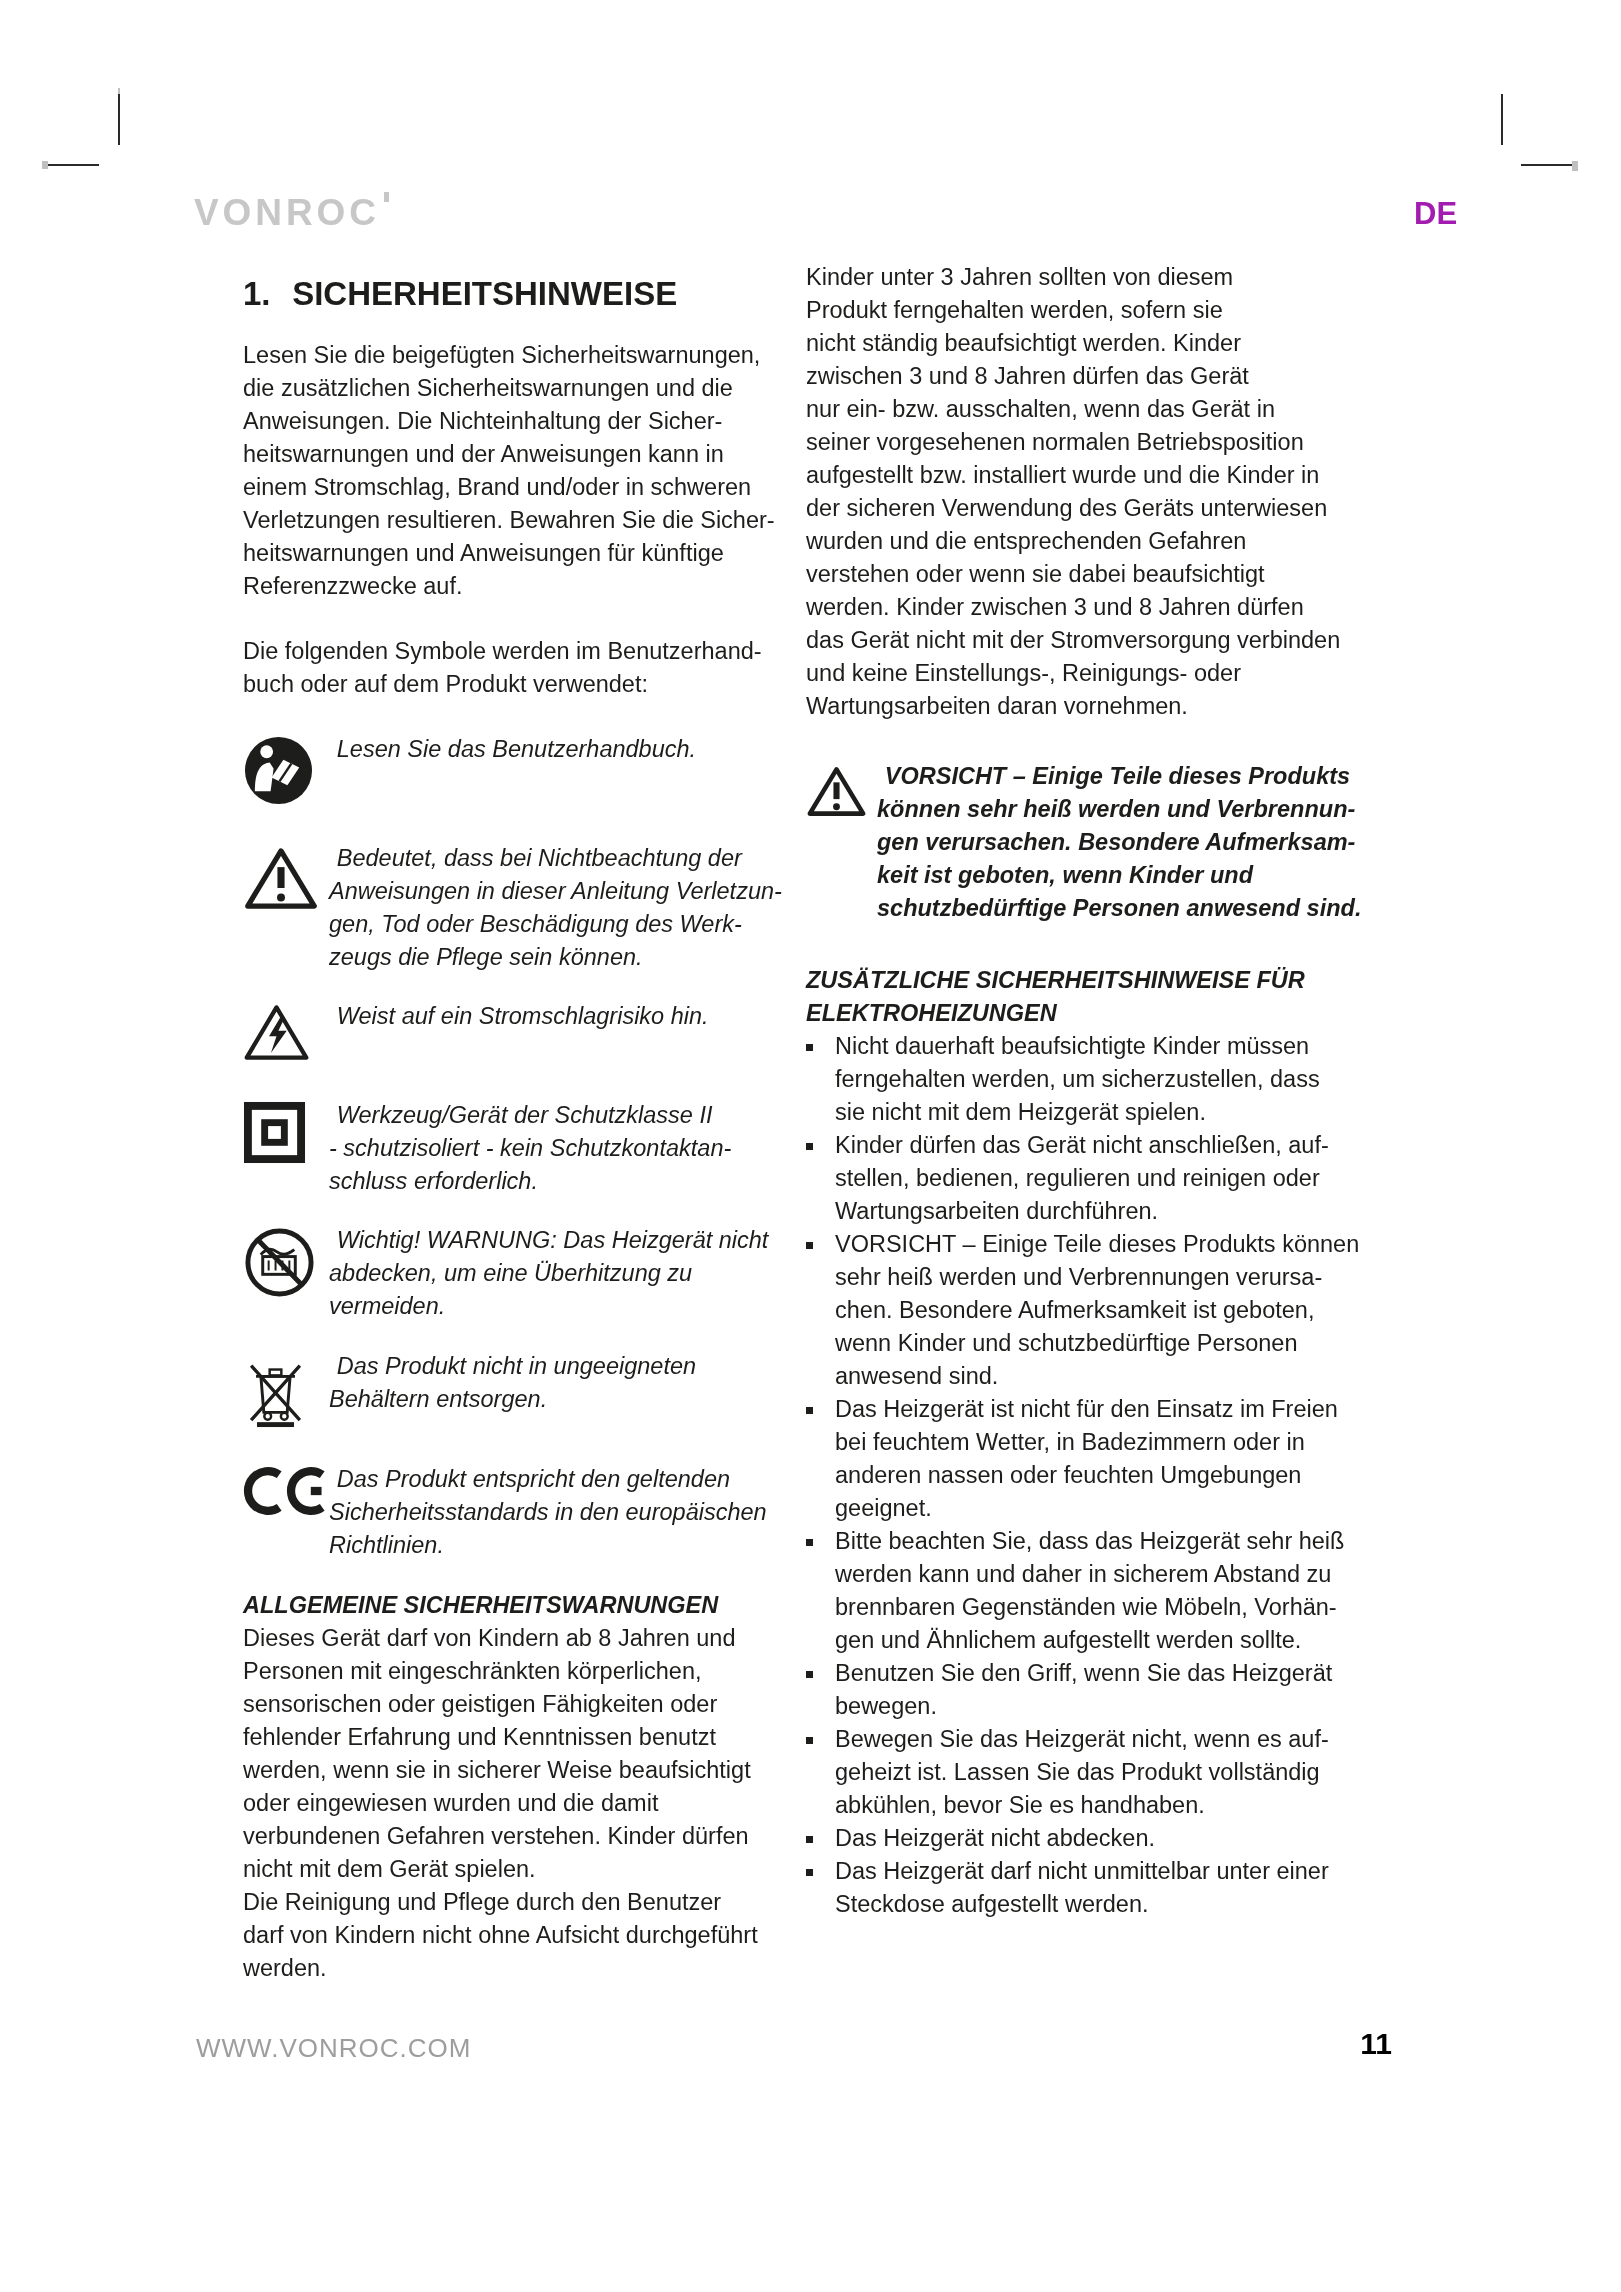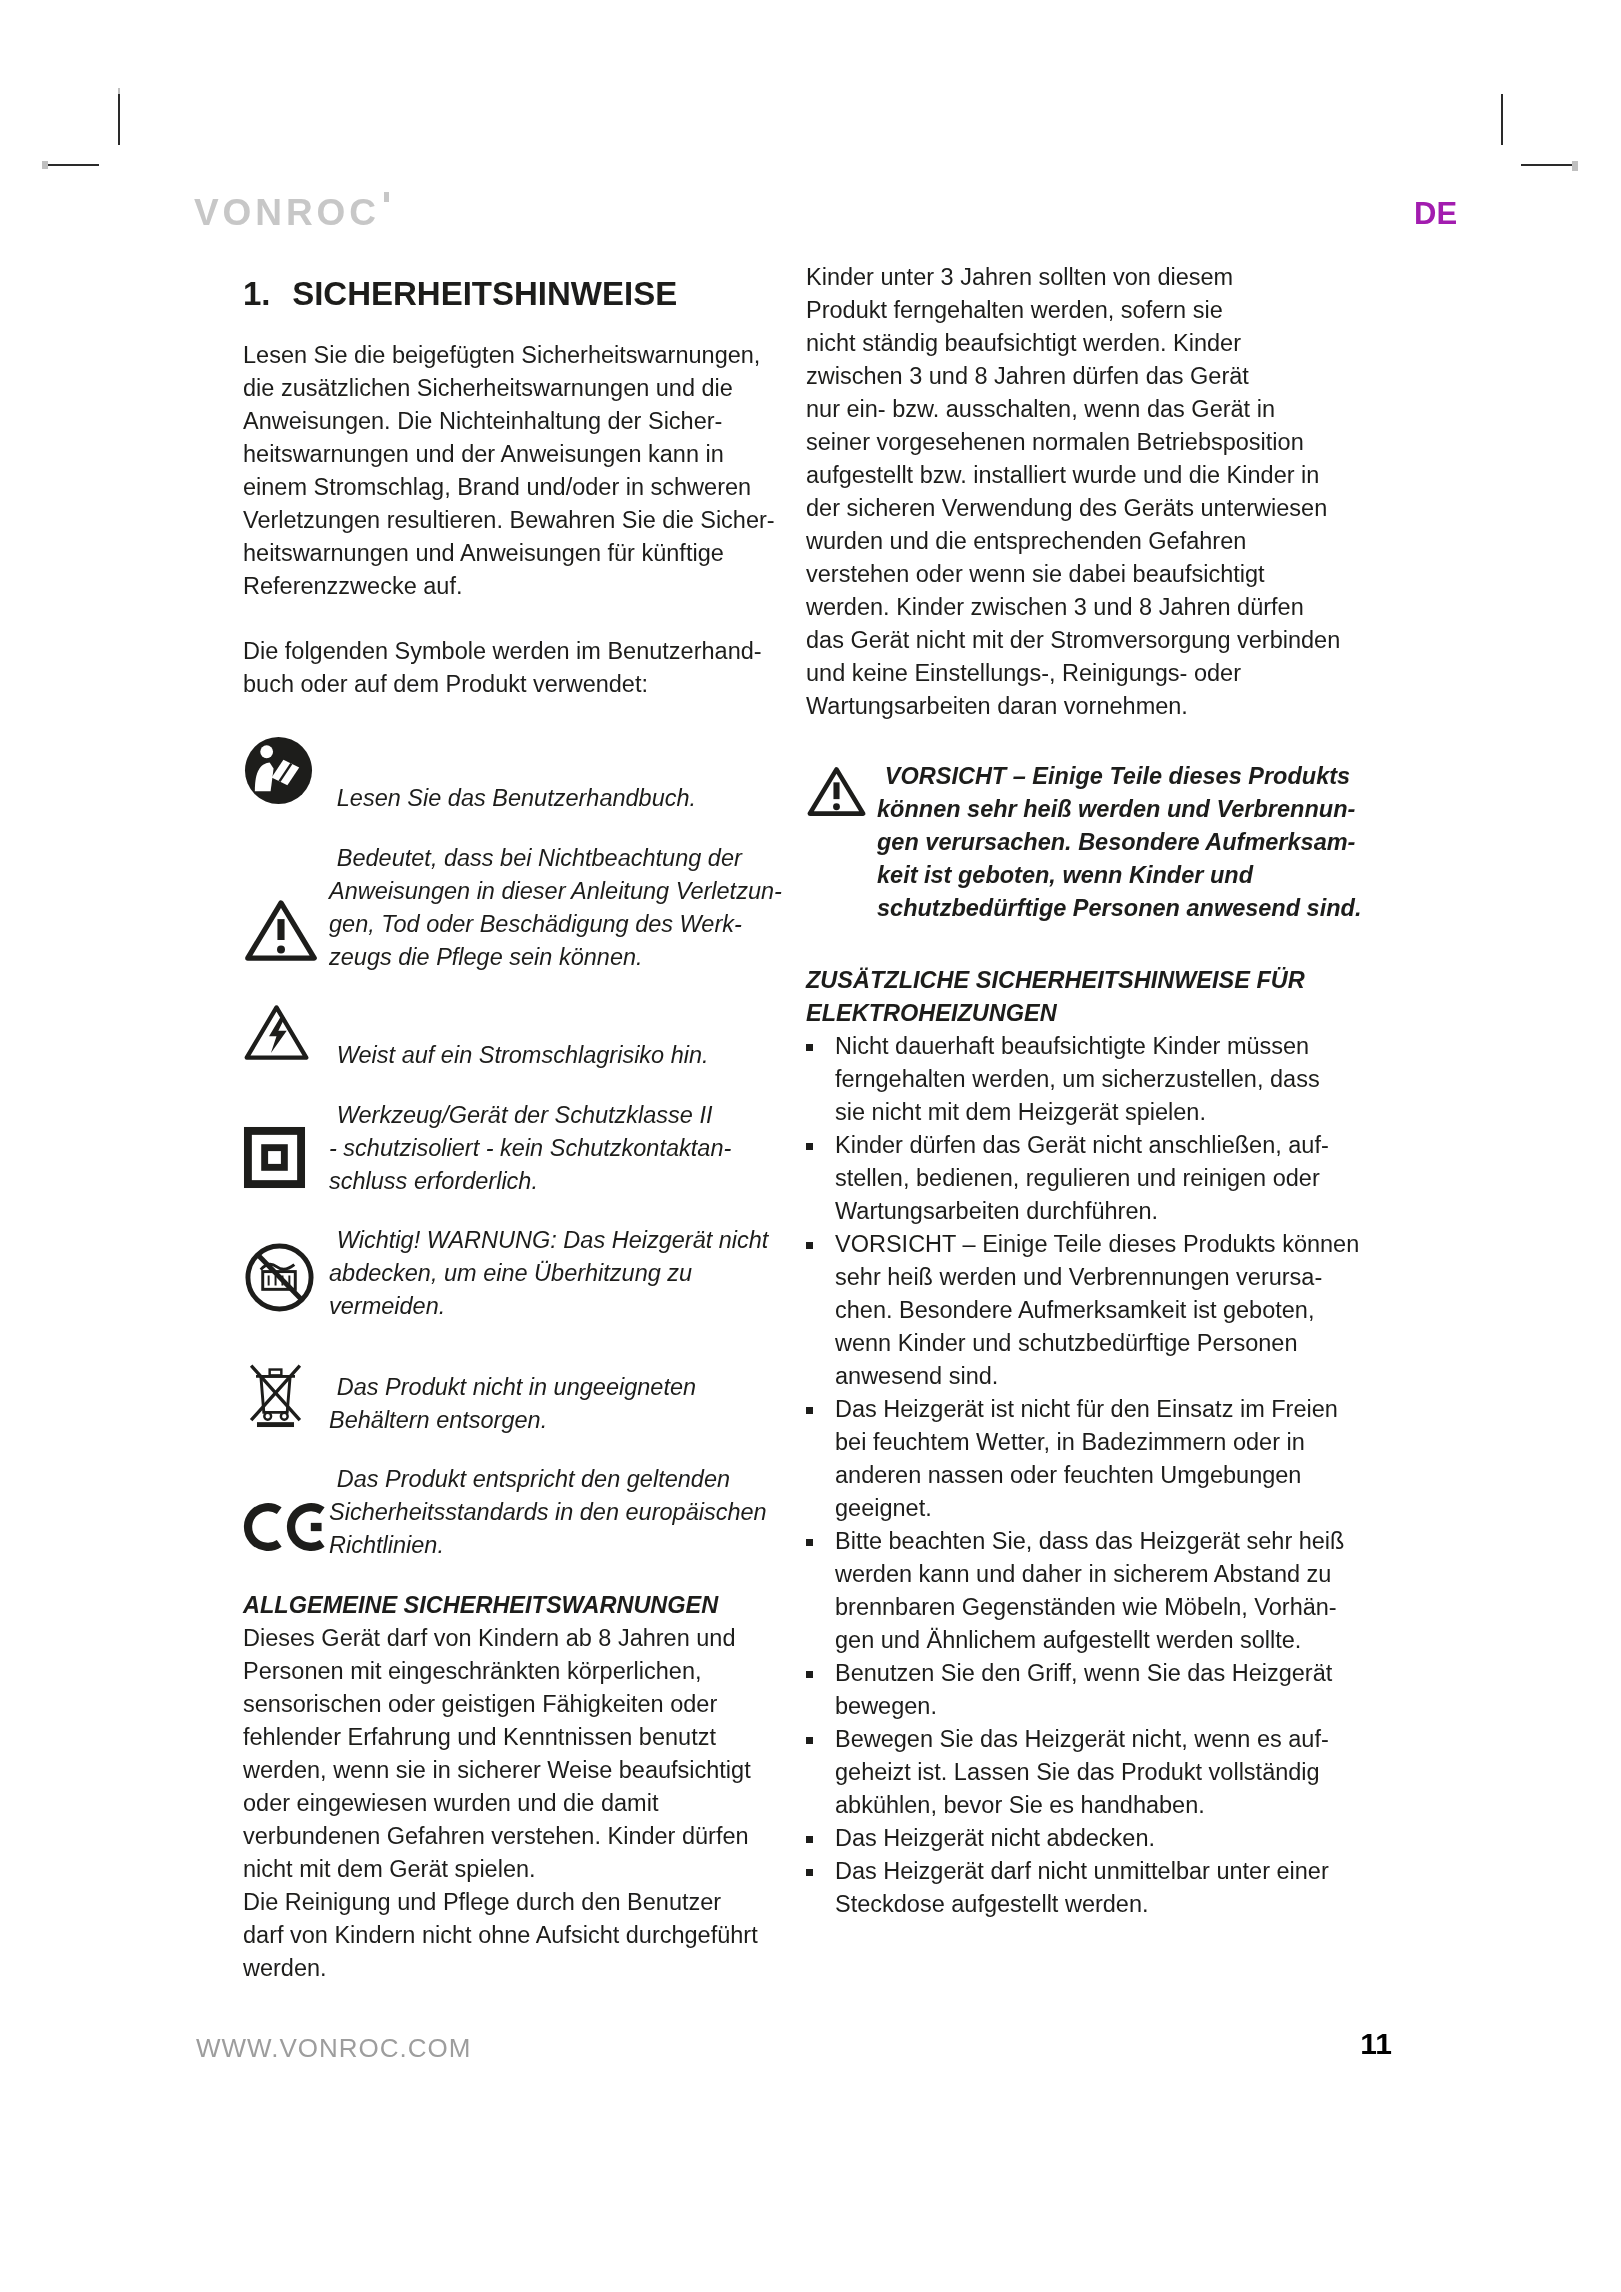--- a/index.html
+++ b/index.html
@@ -23,21 +23,21 @@
   
   .col { position:absolute; font-size:23.5px; line-height:33px; }
   .col-left  { left:196px; top:277px; width:580px;margin-left:47px; }
   .col-right { left:806px; top:261px; width:588px; }
   .prelines { white-space:pre-line; }
   .section-title { margin:0 0 29px 0; font-size:33px; font-weight:bold; }
   .section-title .num { margin-right:21.6px; }
   .para { margin:0 0 32px 0; }
   .subhead { font-weight:bold;font-style:italic; }
   
-  .symbol-row { display:flex; margin-bottom:26.5px;align-items:flex-end; }
+  .symbol-row { display:flex; margin-bottom:26.5px; }
   .symbol-icon { flex:0 0 86px; padding-top:2px; }
   .symbol-text { font-style:italic; text-indent:7.8px; }
   svg .ln  { stroke:#1d1d1b; fill:none; }
   svg .fl  { fill:#1d1d1b; }
   
   .note { display:flex; margin:37px 0 39px 0; }
   .note-icon { flex:0 0 71px; padding-top:3.9px; }
   .note-text { font-weight:bold; font-style:italic; text-indent:7.8px; }
   
   .bullet { display:flex; }

